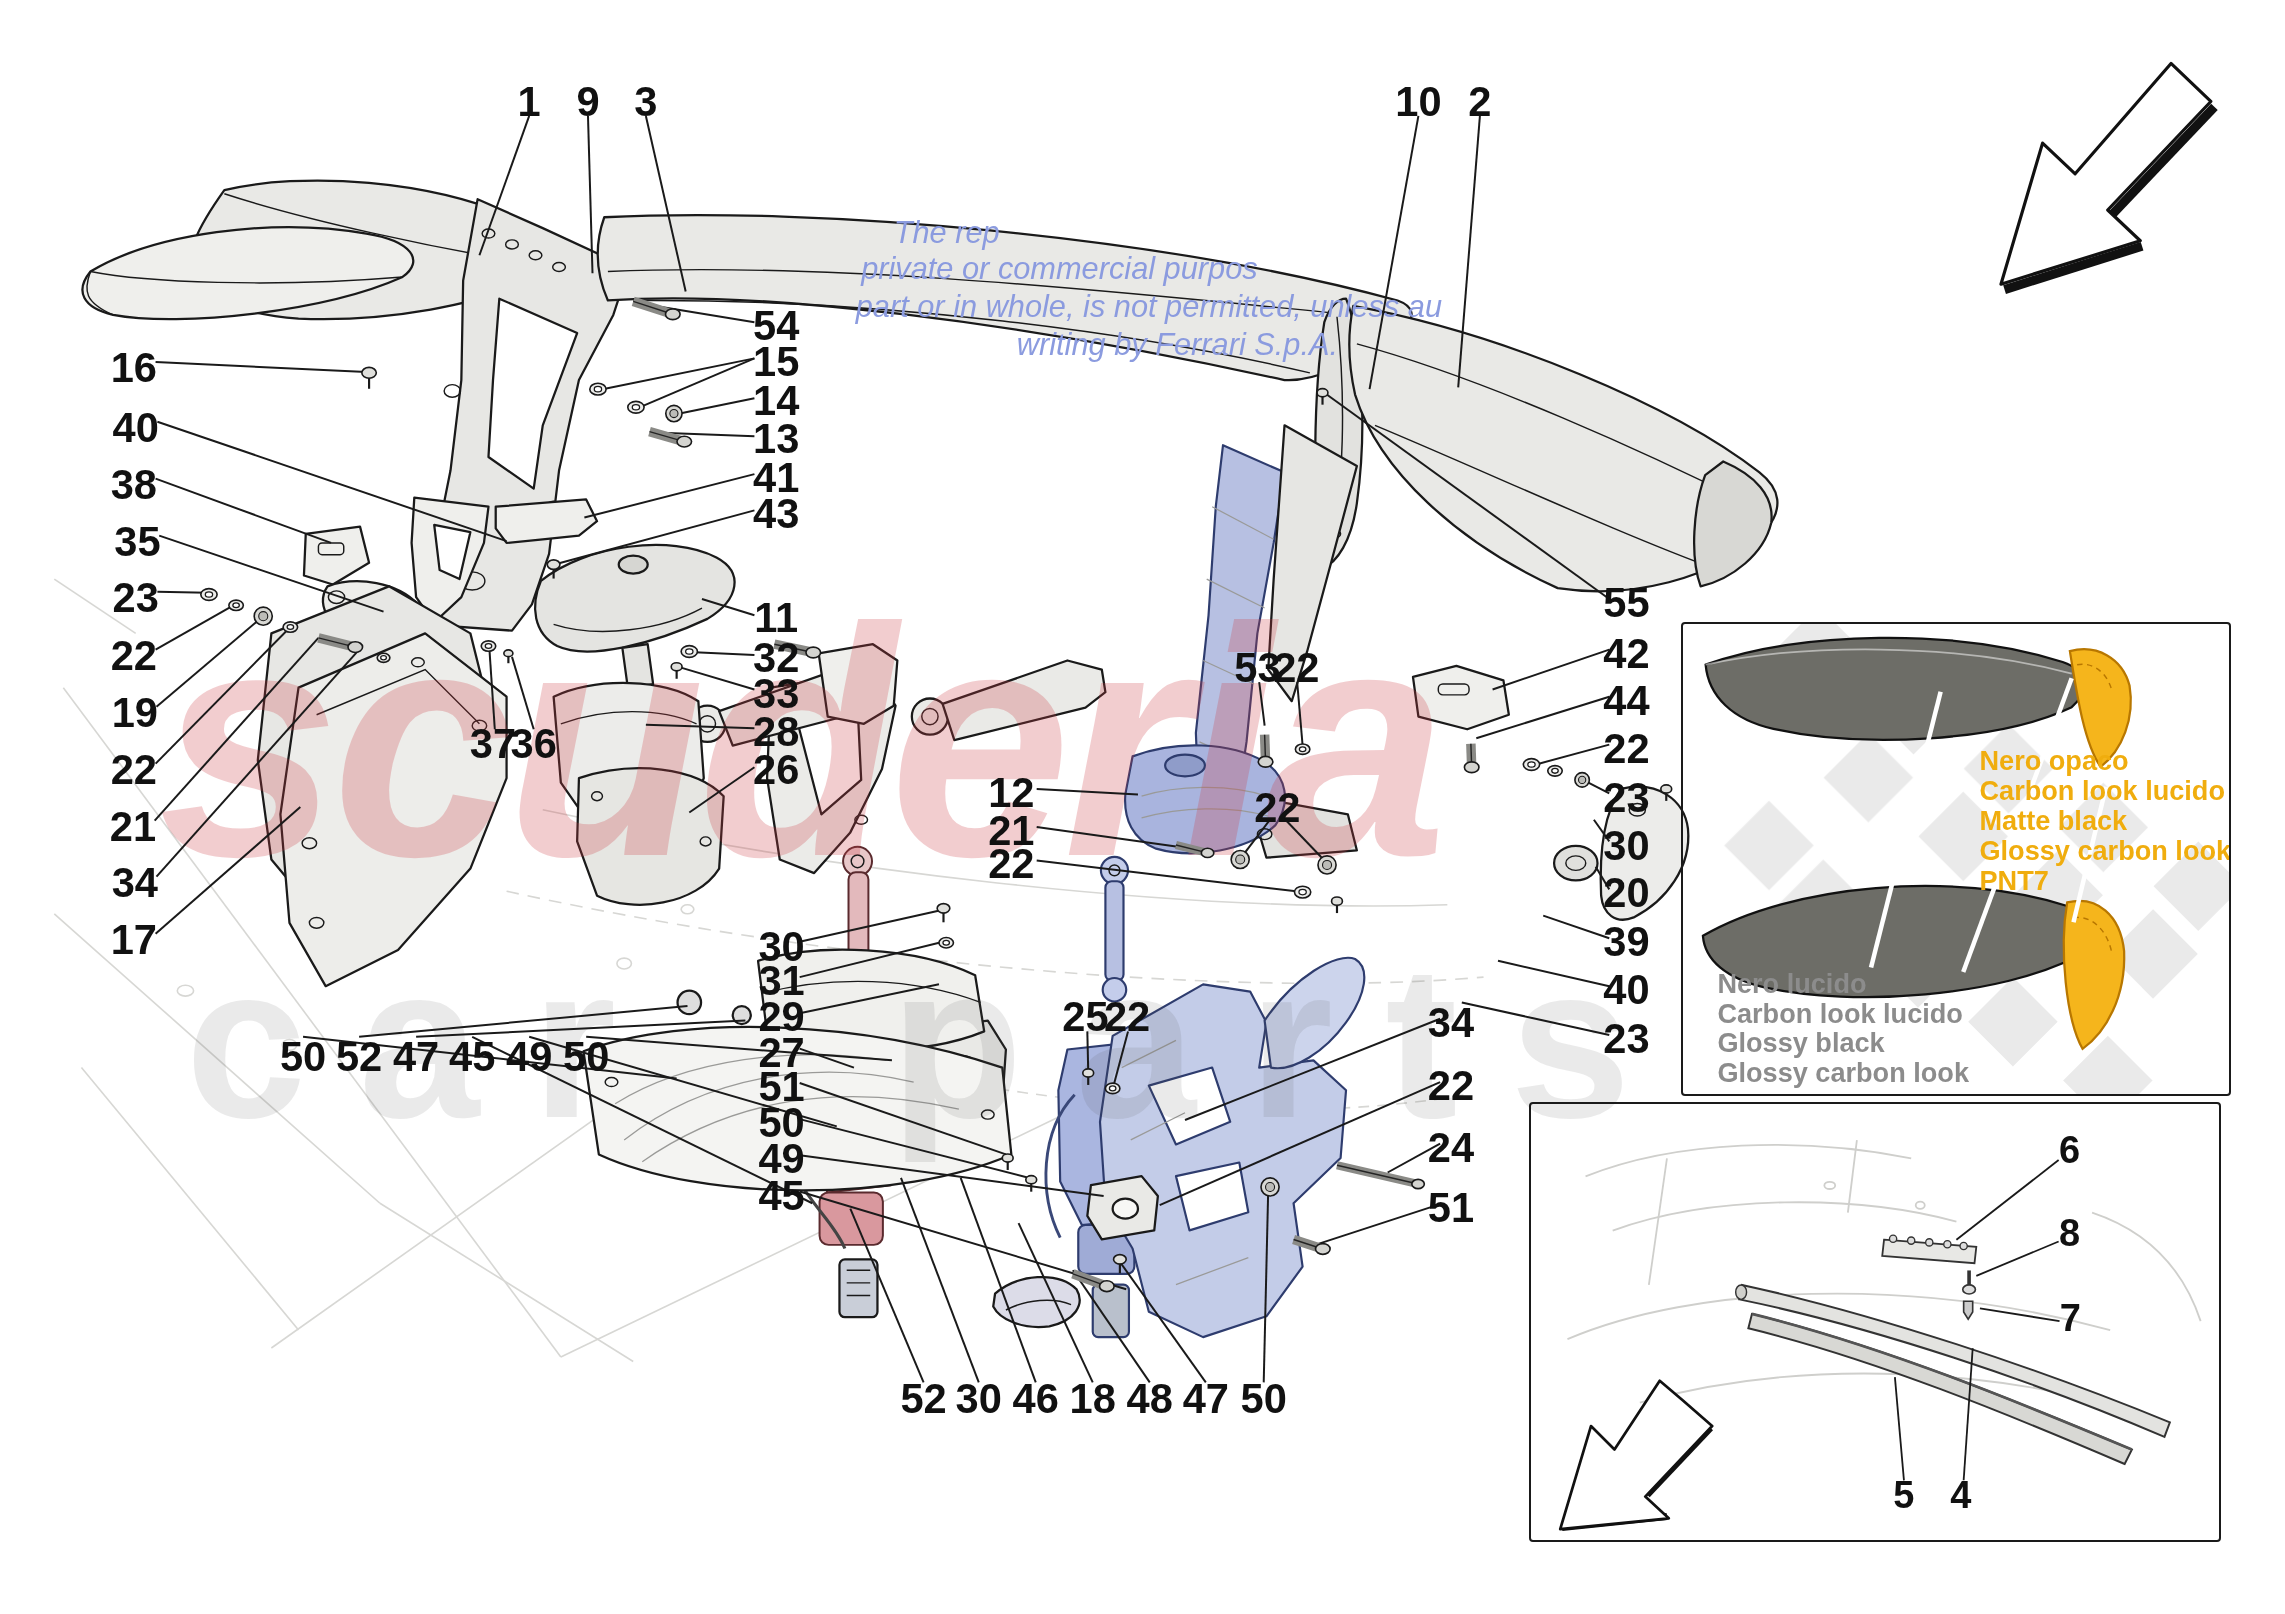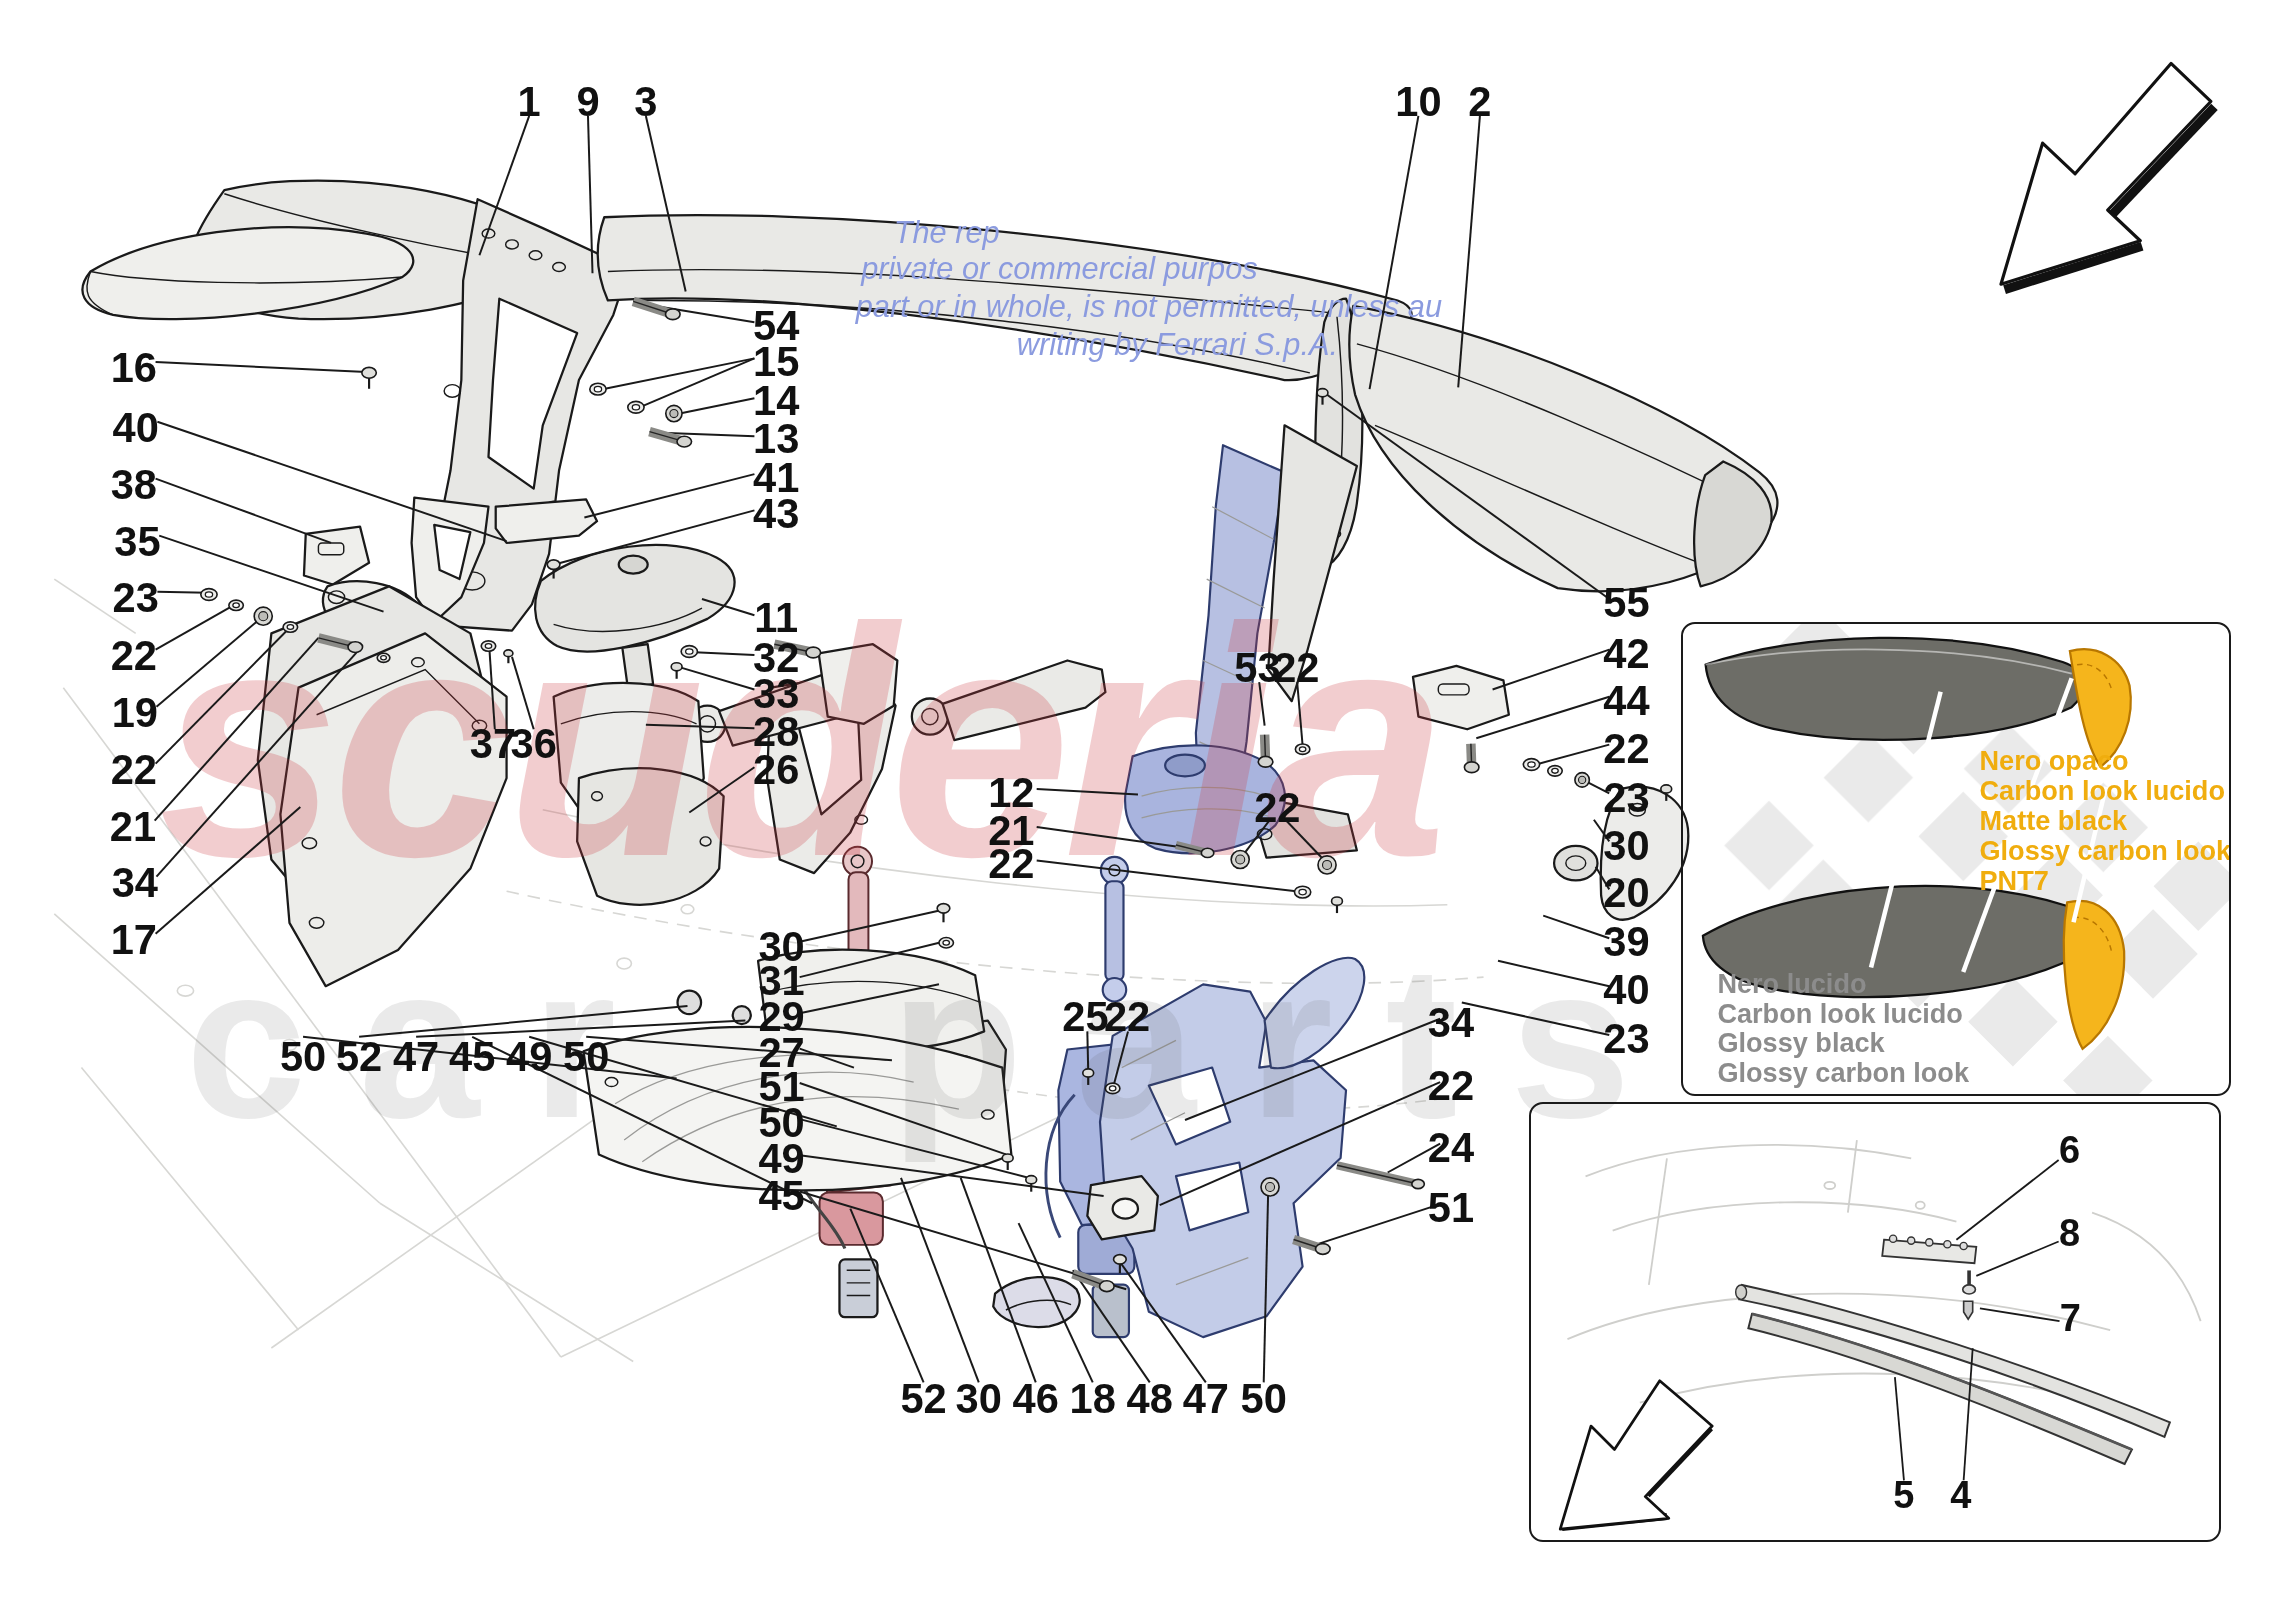--- a/index.html
+++ b/index.html
@@ -1,19 +1,19 @@
 <!DOCTYPE html>
 <html style="font-size:14.5px"><head>
 <meta charset="utf-8">
 <style>
   html,body{margin:0;padding:0;background:#ffffff;}
   .stage{position:relative;width:2285px;height:1615px;background:#ffffff;overflow:hidden;
          font-family:"Liberation Sans",sans-serif;}
   .stage svg{position:absolute;left:0;top:0;}
-  .inset{position:absolute;border:2.7px solid #1a1a1a;border-radius:14px;background:transparent;}
+  .inset{position:absolute;border:2.7px solid #1a1a1a;border-radius:4px;background:transparent;}
   .inset svg{position:absolute;left:0;top:0;}
   .callout{font-family:"Liberation Sans",sans-serif;font-weight:700;fill:#111;}
   .wm-red{font-style:italic;font-weight:700;fill:rgba(206,62,70,0.26);letter-spacing:-8px;}
   .wm-gray{font-weight:700;fill:rgba(80,80,80,0.12);letter-spacing:58px;word-spacing:120px;}
   .copy{font-style:italic;fill:#8b9bdf;font-weight:400;}
   .part{stroke:#1a1a1a;stroke-width:2.5;stroke-linejoin:round;}
   .thin{stroke:#1a1a1a;stroke-width:1.6;fill:none;}
   .sketch{stroke:#d7d7d4;stroke-width:1.8;fill:none;}
   .hatch{stroke:#9a9a98;stroke-width:1.4;fill:none;}
   .bluepart{stroke:#2e3c6e;stroke-width:2.4;stroke-linejoin:round;}

